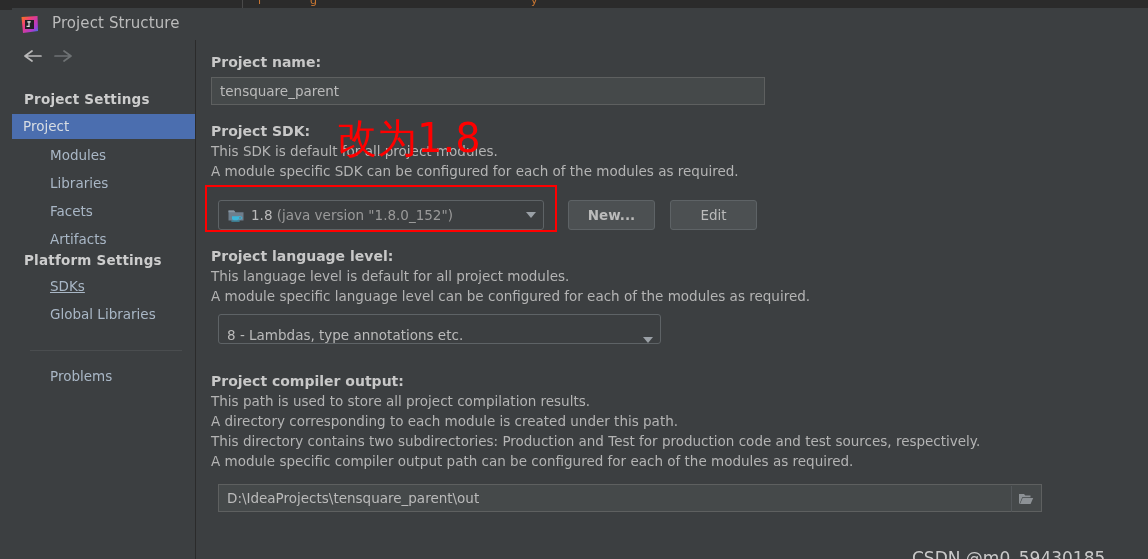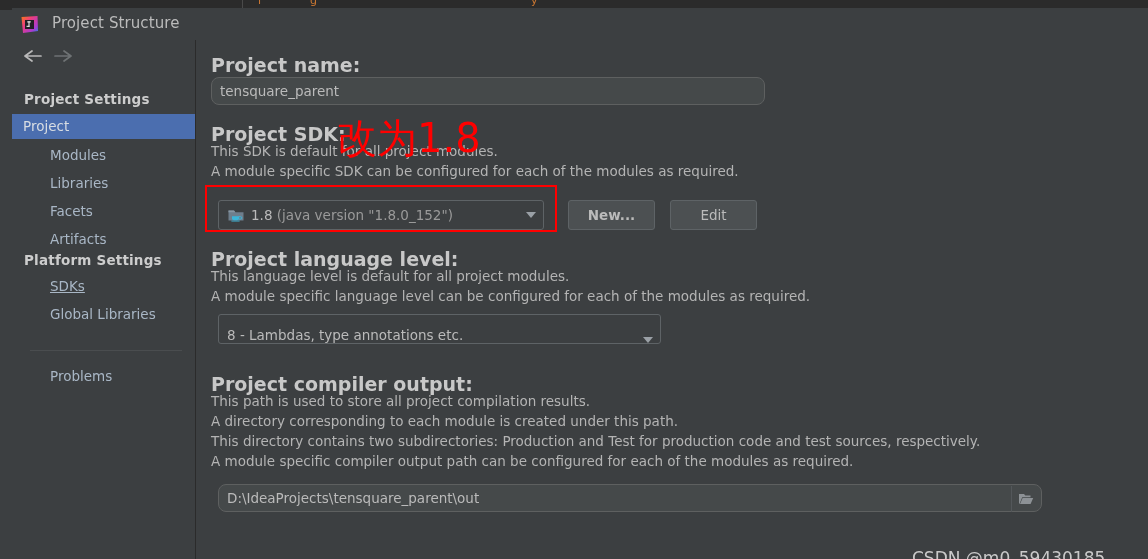--- a/index.html
+++ b/index.html
@@ -137,38 +137,38 @@
   
   .content {
     position: absolute;
     left: 184px; top: 32px;
     width: 952px; height: 519px;
     background: #3c3f41;
   }
 
   .field-label {
     position: absolute;
-    font-size: 19px;
+    font-size: 14px;
     font-weight: bold;
     color: #c8c8c8;
     white-space: nowrap;
   }
   .desc-line {
     position: absolute;
     font-size: 13.5px;
     color: #b4b4b4;
     white-space: nowrap;
   }
 
   .text-input {
     position: absolute;
     box-sizing: border-box;
     background: #45494a;
     border: 1px solid #5e6060;
-    border-radius: 8px;
+    border-radius: 0;
     color: #bbbbbb;
     font-size: 13.5px;
     padding: 0 8px;
     display: flex;
     align-items: center;
   }
 
   .combo {
     position: absolute;
     box-sizing: border-box;

